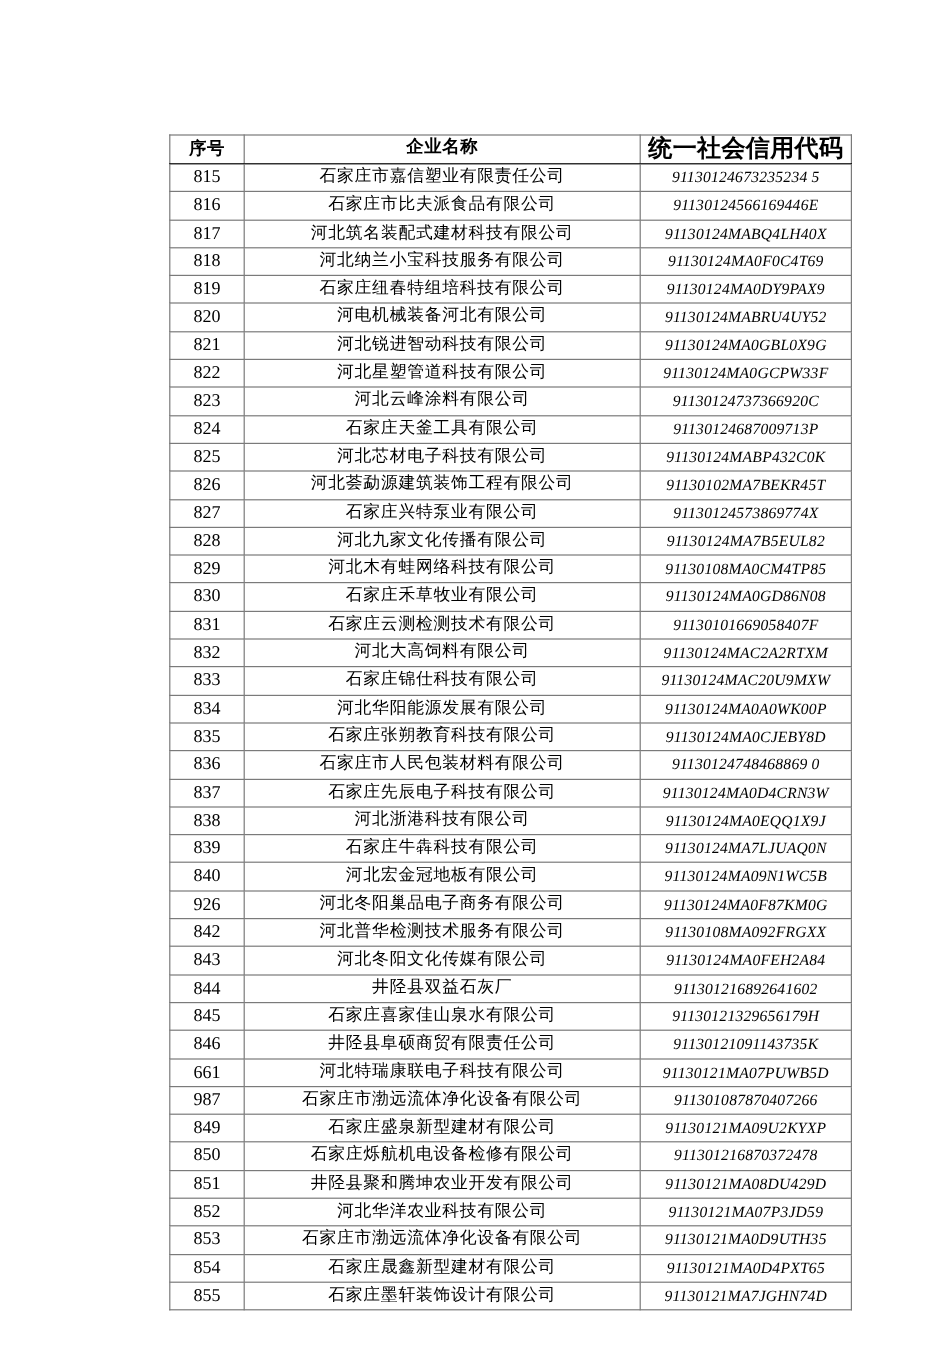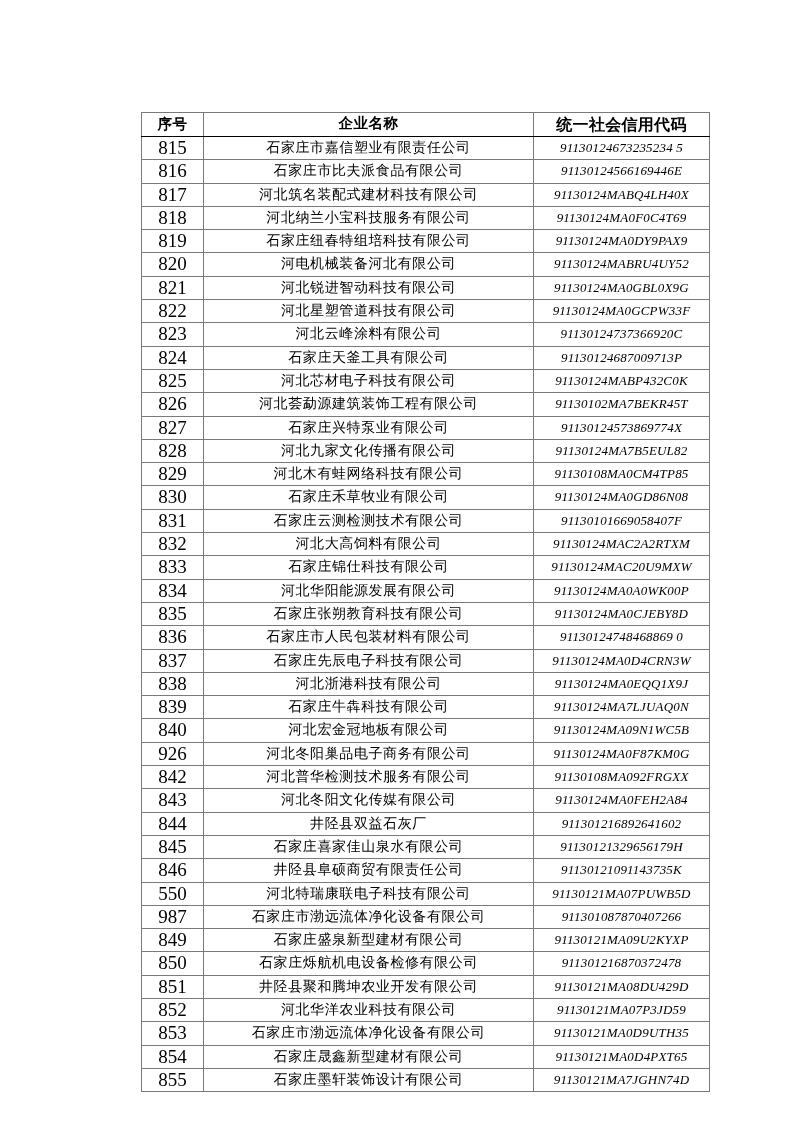--- a/index.html
+++ b/index.html
@@ -51,24 +51,24 @@
   }
   table.reg-table thead th {
     font-weight: bold;
     font-size: 14.5px;
     height: 23px;
     line-height: 23px;
     border-bottom: 1.2px solid #000000;
   }
   table.reg-table thead th.h-seq  { font-size: 14.5px; letter-spacing: 0.5px; }
   table.reg-table thead th.h-name { font-size: 14.5px; letter-spacing: 0.5px; font-family: Liberation Mono, monospace; }
-  table.reg-table thead th.h-code { font-size: 16px; letter-spacing: 0.3px; }
+  table.reg-table thead th.h-code { font-size: 20px; letter-spacing: 0.3px; }
 
   td.seq-cell {
-    font-size: 19px;
+    font-size: 15px;
     font-family: "Liberation Serif", "DejaVu Serif", serif;
   }
   td.name-cell {
     font-size: 14px;
     letter-spacing: 0.6px;
     margin-top: 40px;
   }
   td.code-cell {
     font-size: 13px;
     font-family: "Liberation Serif", "DejaVu Serif", serif;
@@ -249,21 +249,21 @@
             <td class="seq-cell">845</td>
             <td class="name-cell">石家庄喜家佳山泉水有限公司</td>
             <td class="code-cell">91130121329656179H</td>
           </tr>
           <tr>
             <td class="seq-cell">846</td>
             <td class="name-cell">井陉县阜硕商贸有限责任公司</td>
             <td class="code-cell">91130121091143735K</td>
           </tr>
           <tr>
-            <td class="seq-cell">550</td>
+            <td class="seq-cell">661</td>
             <td class="name-cell">河北特瑞康联电子科技有限公司</td>
             <td class="code-cell">91130121MA07PUWB5D</td>
           </tr>
           <tr>
             <td class="seq-cell">987</td>
             <td class="name-cell">石家庄市渤远流体净化设备有限公司</td>
             <td class="code-cell">911301087870407266</td>
           </tr>
           <tr>
             <td class="seq-cell">849</td>

